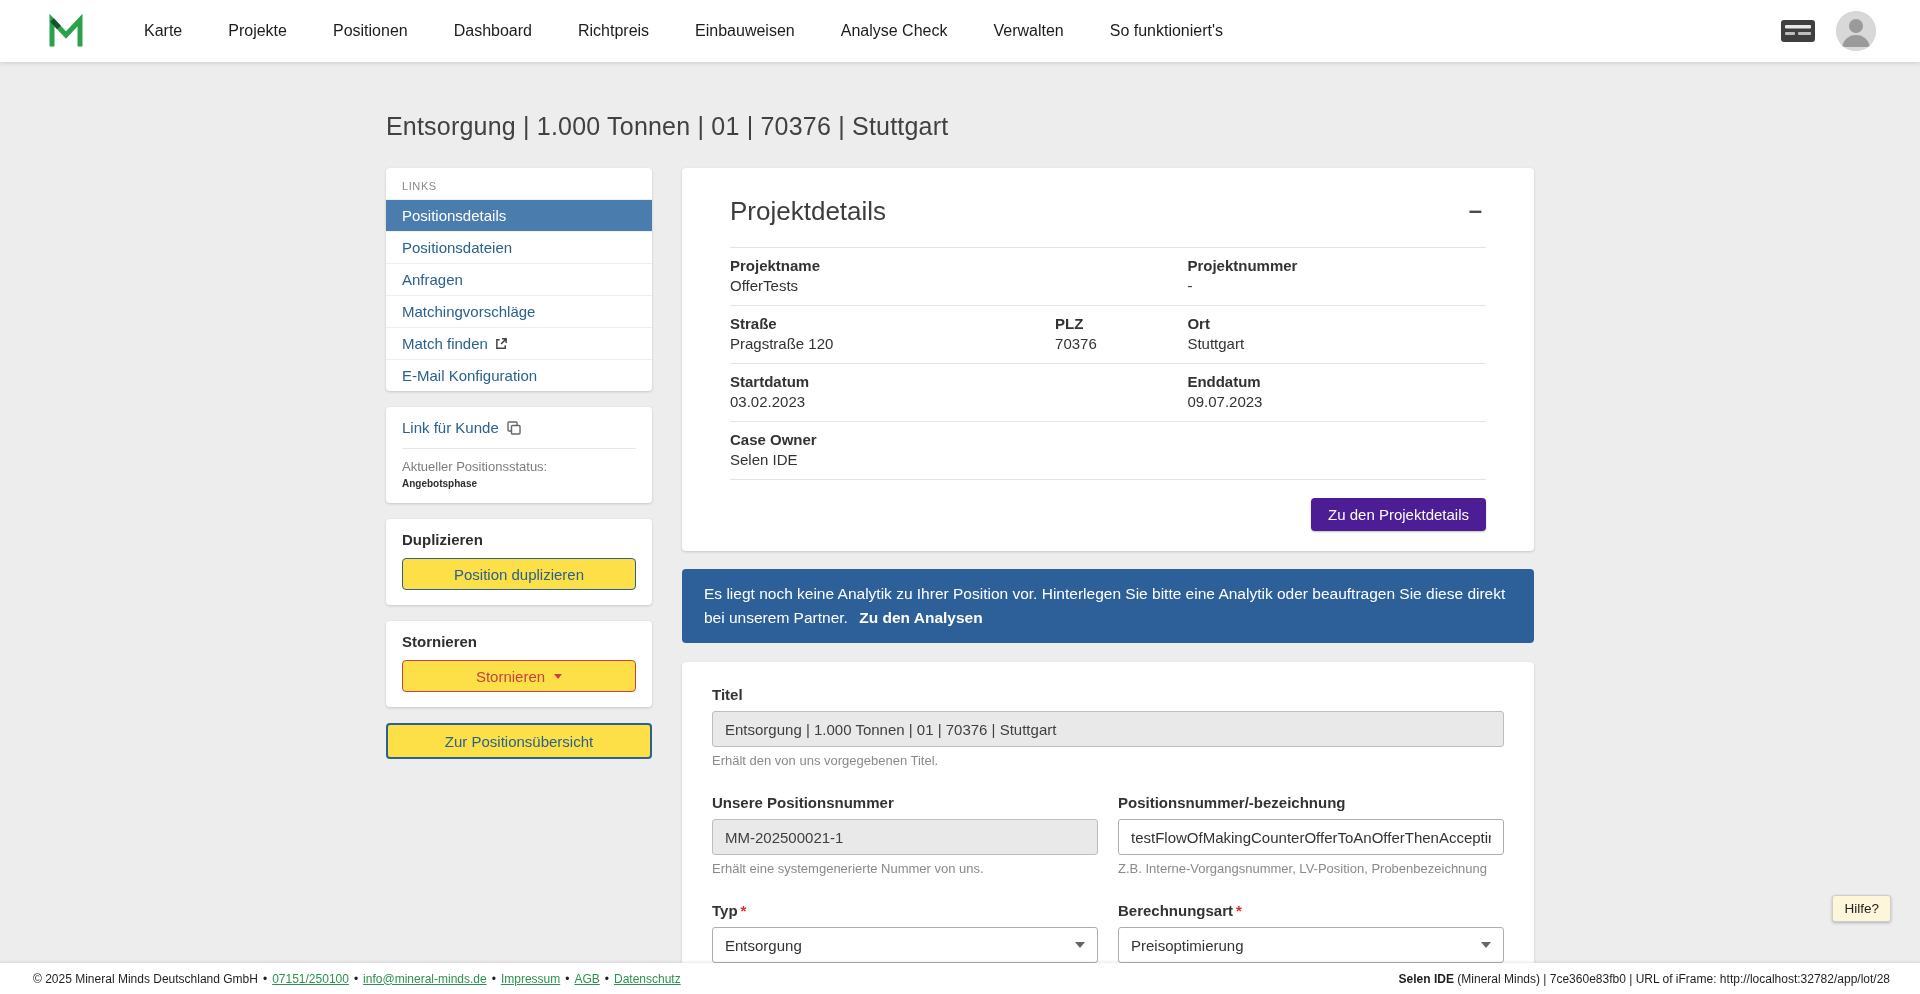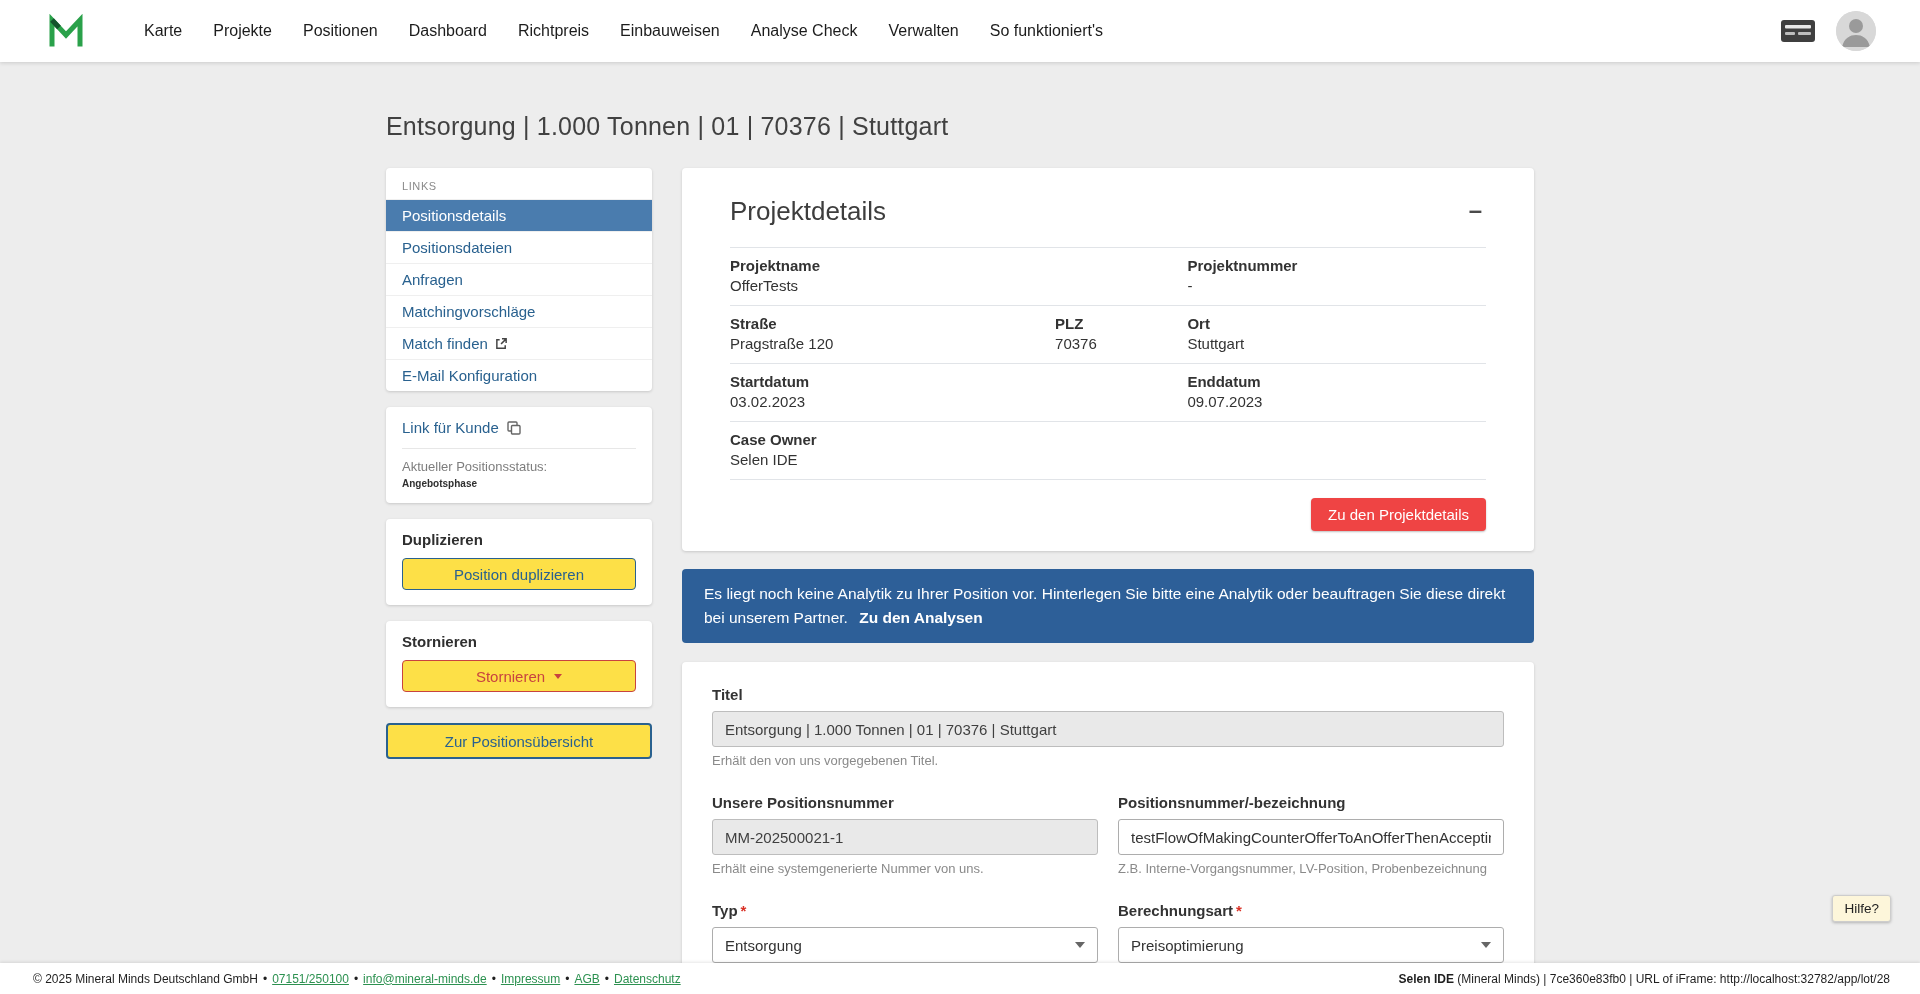--- a/index.html
+++ b/index.html
@@ -5,21 +5,21 @@
   *{box-sizing:border-box;margin:0;padding:0}
   html,body{width:1920px;height:994px;overflow:hidden}
   body{font-family:"Liberation Sans",sans-serif;background:#ededed;color:#212529}
   a{text-decoration:none;cursor:pointer}
   button{font-family:inherit;cursor:pointer}
 
   
   .navbar{height:62px;background:#fff;display:flex;align-items:center;padding:0 44px;
           box-shadow:0 1px 4px rgba(0,0,0,.15);position:relative;z-index:5}
   .logo{width:44px;height:44px;margin-right:56px;display:flex;align-items:center;justify-content:center;cursor:pointer}
-  .nav-items{display:flex;gap:31px;align-items:center}
+  .nav-items{display:flex;gap:46px;align-items:center}
   .nav-item{font-size:16px;font-weight:500;color:#1c1c1c;white-space:nowrap}
   .nav-right{margin-left:auto;display:flex;align-items:center;gap:20px}
   .icon-btn{display:flex;align-items:center;cursor:pointer}
   .avatar{width:40px;height:40px;border-radius:50%;background:#d8d8d8;display:flex;align-items:center;justify-content:center;cursor:pointer;overflow:hidden}
 
   
   .container{width:1148px;margin:0 auto}
   .page-title{font-size:25px;font-weight:500;color:#414141;margin:50px 0 27px;letter-spacing:.2px}
   .layout{display:flex;gap:30px;align-items:flex-start}
   .sidebar{width:266px;flex:0 0 266px}
@@ -56,21 +56,21 @@
   .project-head{display:flex;align-items:flex-start;justify-content:space-between}
   .project-head h2{font-size:26px;font-weight:400;color:#3d3d3d}
   .collapse-btn{font-size:24px;font-weight:700;color:#4a4a4a;cursor:pointer;line-height:1;padding:2px 4px}
   .ptable{margin-top:20px;border-bottom:1px solid #e1e4e8}
   .prow{display:grid;grid-template-columns:43% 17.5% 39.5%;border-top:1px solid #e1e4e8;padding:9px 0 11px}
   .pcell .lab{font-size:15px;font-weight:700;color:#333}
   .pcell .val{font-size:15px;color:#333;margin-top:3px}
   .span2{grid-column:1 / span 2}
   .span3{grid-column:1 / span 3}
   .btn-row{display:flex;justify-content:flex-end;margin-top:18px}
-  .primary-btn{background:#ef4444;color:#fff;border:none;padding:0 17px;height:33px;font-size:15px;border-radius:4px;box-shadow:0 1px 2px rgba(0,0,0,.25)}
+  .primary-btn{background:#4c1d95;color:#fff;border:none;padding:0 17px;height:33px;font-size:15px;border-radius:4px;box-shadow:0 1px 2px rgba(0,0,0,.25)}
 
   
   .banner{margin-top:18px;background:#2d5f98;color:#fff;border-radius:4px;padding:13px 22px;font-size:15.5px;line-height:1.55}
   .banner-link{color:#fff;font-weight:700;margin-left:7px}
 
   
   .form-card{margin-top:19px;padding:24px 30px 160px}
   .field label{display:block;font-size:15px;font-weight:700;color:#333;margin-bottom:8px}
   .input{width:100%;height:36px;border:1px solid #adadad;border-radius:3px;padding:0 12px;font-size:15px;font-family:inherit;color:#333;background:#fff}
   .input:disabled{background:#e9e9e9;color:#3f3f3f;border-color:#bdbdbd}

